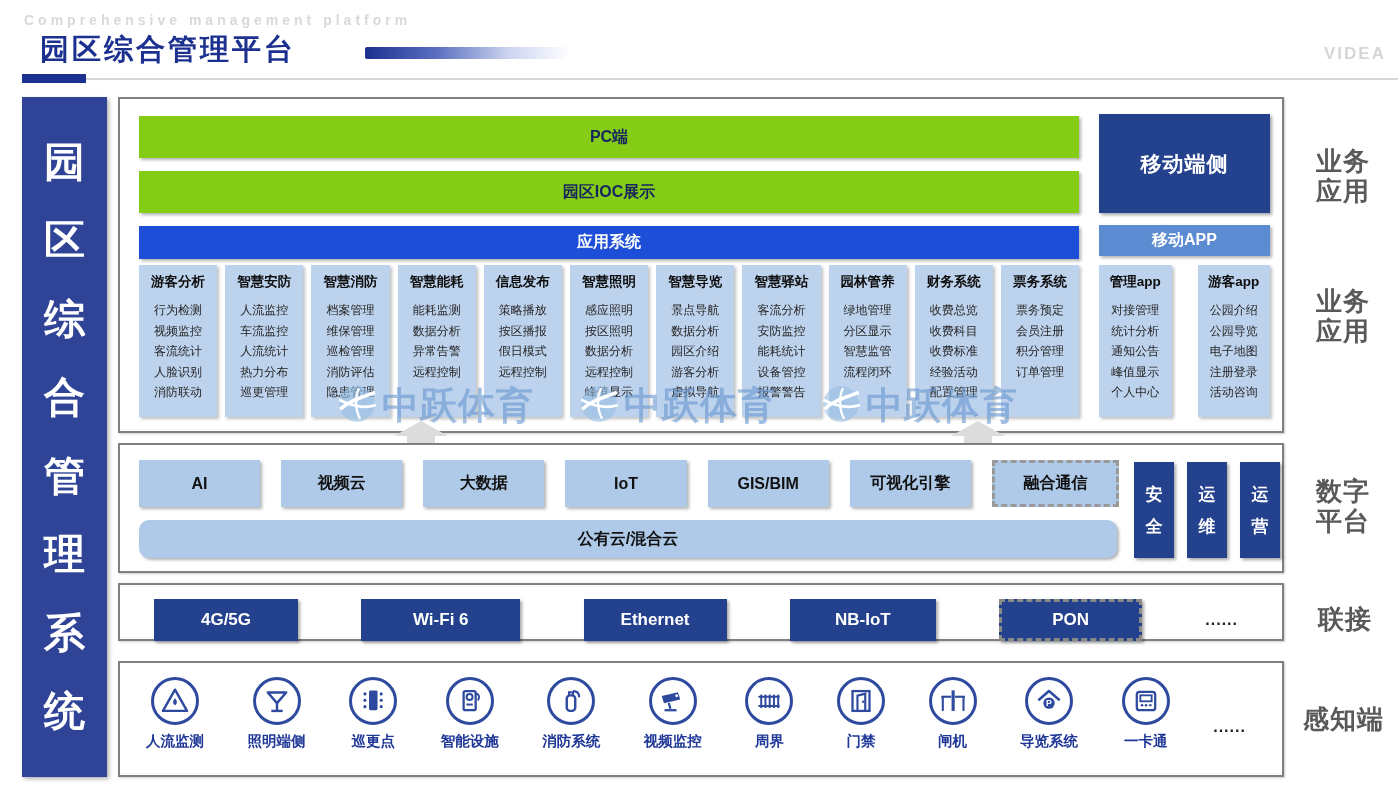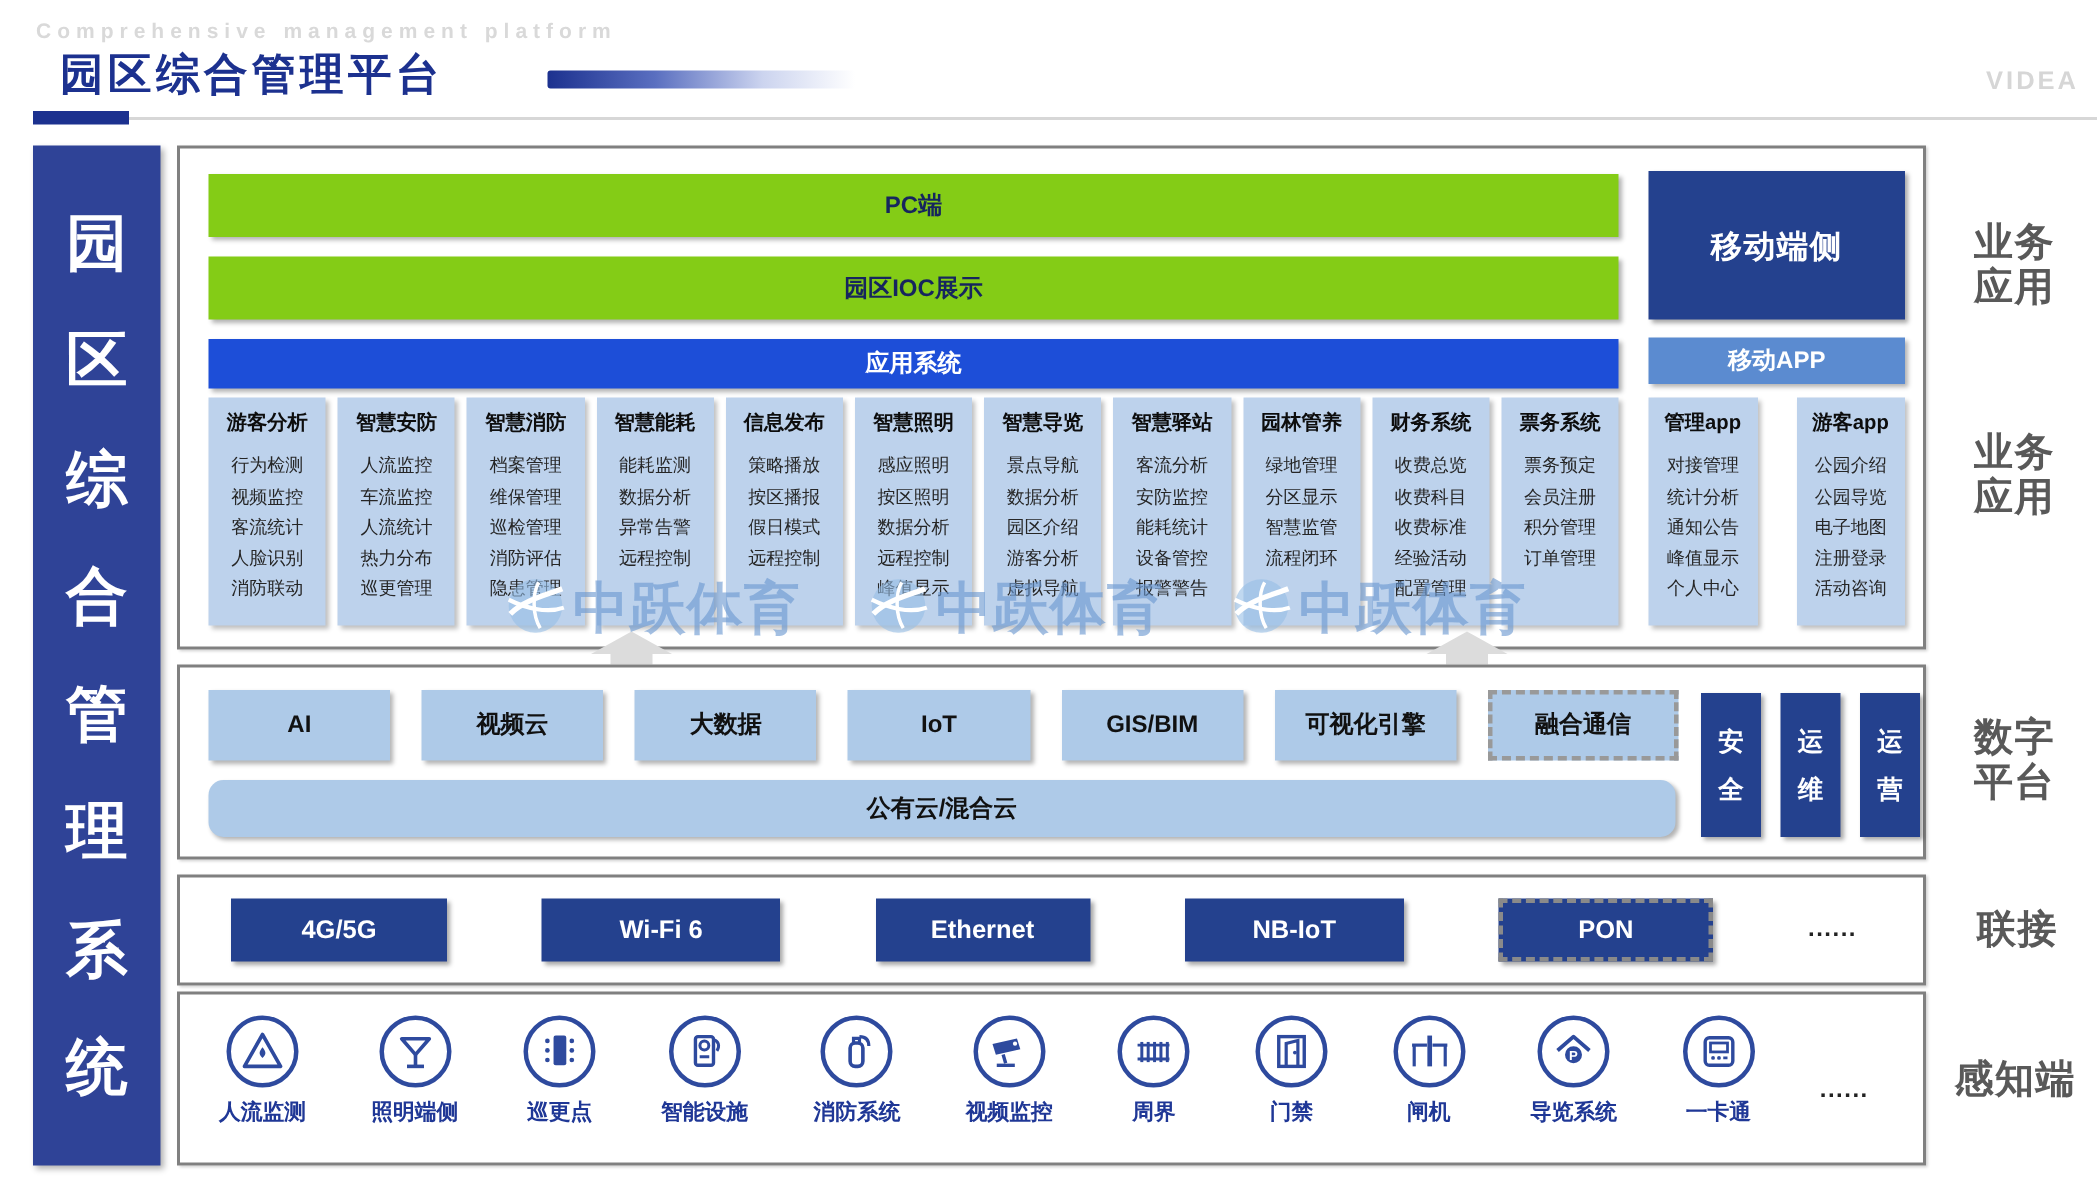--- a/index.html
+++ b/index.html
@@ -23,21 +23,21 @@
   .sidebar { position:absolute; left:22px; top:97px; width:85px; height:680px;
              background:#2f4397; display:flex; flex-direction:column; align-items:center;
              justify-content:space-around; padding:26px 0; box-shadow:2px 2px 4px rgba(0,0,0,.3); }
   .sb-char { color:#fff; font-size:41px; font-weight:bold; line-height:1; }
 
   
   .rowbox { position:absolute; left:118px; width:1166px; background:#fff;
             border:2px solid #808080; box-shadow:1px 1px 2px rgba(0,0,0,.2); }
   .row1 { top:97px;  height:336px; }
   .row2 { top:443px; height:130px; }
-  .row3 { top:583px; height:74px;padding-left:11px; }
+  .row3 { top:583px; height:58px;padding-left:11px; }
   .row4 { top:661px; height:116px; }
 
   
   .hbar { position:absolute; left:19px; width:940px; display:flex; align-items:center;
           justify-content:center; font-weight:bold; box-shadow:2px 2px 3px rgba(0,0,0,.3); }
   .bar-light { background:#84cc16; color:#16255e; font-size:16px; height:42px; }
   .bar-pc  { top:17px; }
   .bar-ioc { top:72px; }
   .bar-appsys { top:127px; height:33px; background:#1d4ed8; color:#fff; font-size:16px; }
 

